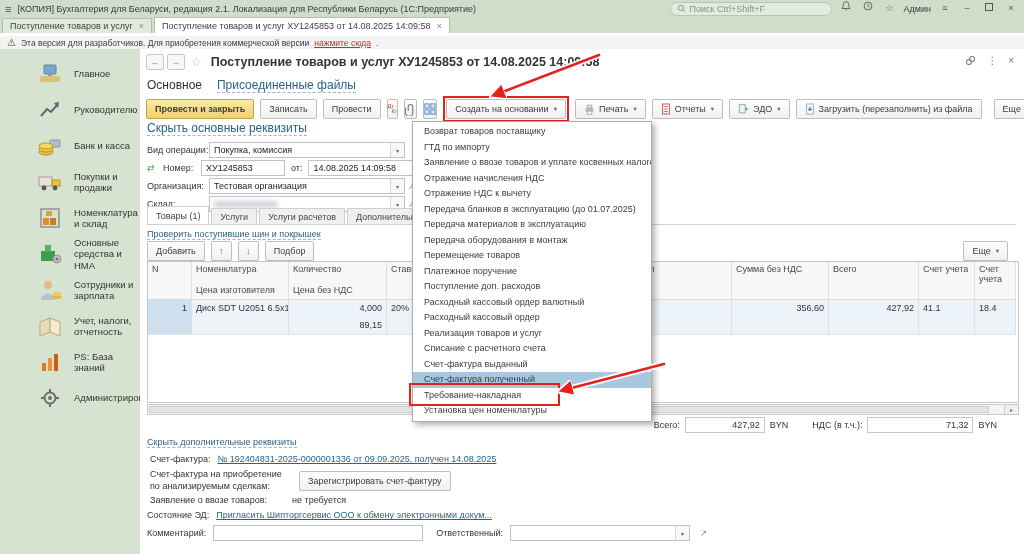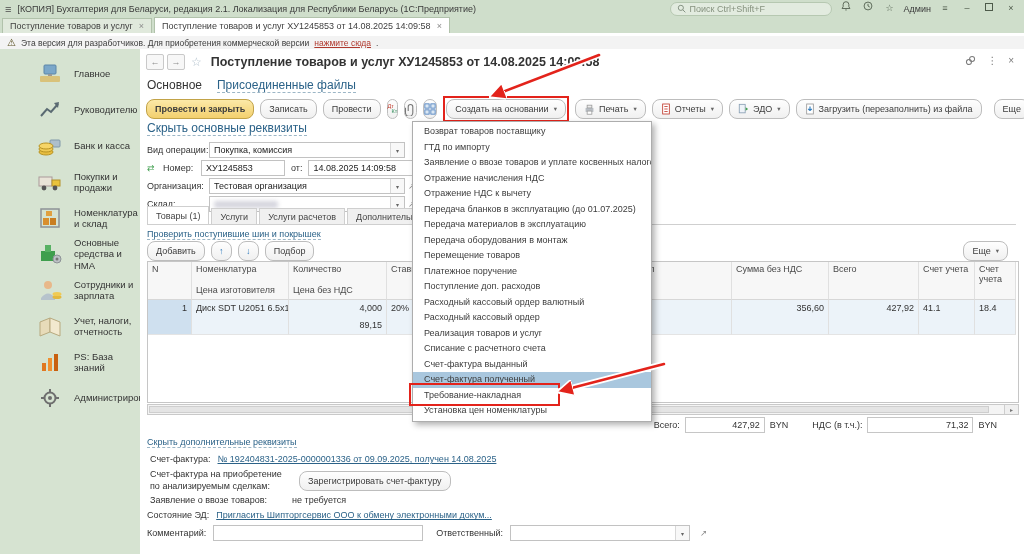--- a/index.html
+++ b/index.html
@@ -41,21 +41,21 @@
   .doc-title{font-size:12.5px;font-weight:bold;color:#333;margin-left:3px;white-space:nowrap;}
   .dochead-right{position:absolute;top:6px;right:10px;display:flex;gap:11px;color:#7b7b7b;font-size:10px;}
   .dochead-right span{cursor:pointer;}
   .docnav{position:absolute;top:29px;left:7px;display:flex;gap:15px;font-size:12px;}
   .link{color:#2b6288;cursor:pointer;}
   .dash{border-bottom:1px dashed #9cb6c6;}
   .und{text-decoration:underline;}
   
   .toolbar{position:absolute;top:49px;left:6px;right:6px;height:22px;display:flex;align-items:center;gap:6px;font-size:9px;}
   .btn{height:18px;display:inline-flex;align-items:center;gap:4px;padding:0 8px;
-       background:linear-gradient(#fefefe,#f0f0f0);border:1px solid #bdbdbd;border-radius:8px;
+       background:linear-gradient(#fefefe,#f0f0f0);border:1px solid #bdbdbd;border-radius:2px;
        color:#3c3c3c;white-space:nowrap;cursor:pointer;}
   .btn .dd{font-size:6.5px;color:#666;margin-left:1px;}
   .btn.primary{background:linear-gradient(#fce9a8,#f3d06e);border-color:#c2a348;font-weight:bold;}
   .iconbtn{width:21px;padding:0;justify-content:center;}
   .redwrap{border:2px solid #e3231b;padding:1px;display:inline-flex;background:#fff;}
   .tb-spacer{flex:1;}
   .dtkt{font-size:5.5px;line-height:5px;display:flex;flex-direction:column;align-items:flex-start;}
   .dtkt .d{color:#c03a2b;} .dtkt .k{color:#2e8b57;margin-left:4px;}
   
   .fields{position:absolute;top:72px;left:7px;font-size:9px;}

